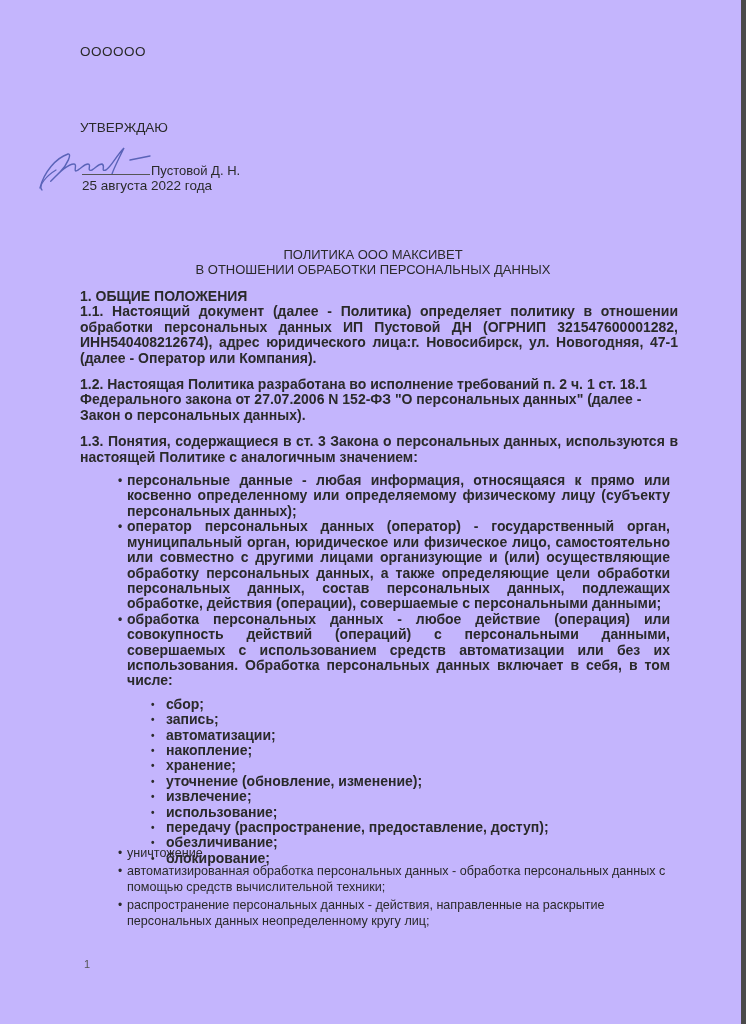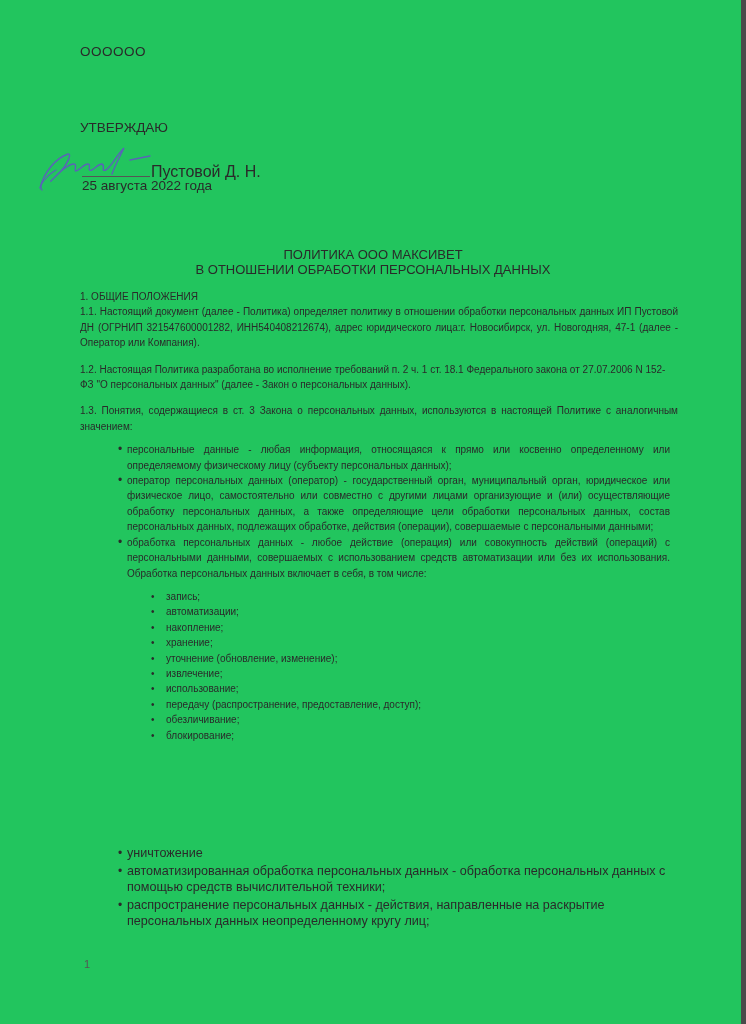--- a/index.html
+++ b/index.html
@@ -2,33 +2,33 @@
 <html><head>
   <meta charset="utf-8">
   <style>
     html, body { margin: 0; padding: 0; }
     body {
       width: 746px; height: 1024px; overflow: hidden;
       background: #ffffff; position: relative;
       font-family: "Liberation Sans", sans-serif;
       color: #2a2a2a;
     }
-    .page { position: absolute; left: 0; top: 0; width: 746px; height: 1024px; background: #22c55e; }
+    .page { position: absolute; left: 0; top: 0; width: 746px; height: 1024px; background: #c4b5fd; }
     .scan-edge { position: absolute; right: 0; top: 0; width: 5px; height: 1024px; background: #4a4a4a; }
     .abs { position: absolute; white-space: nowrap; }
     .org { left: 80px; top: 44px; font-size: 13.5px; letter-spacing: 0.5px; }
     .approve { left: 80px; top: 120px; font-size: 13.5px; }
-    .signline { left: 82px; top: 163px; font-size: 16px; }
+    .signline { left: 82px; top: 163px; font-size: 13px; }
     .signline .line { display: inline-block; width: 68px; border-bottom: 1px solid #555; vertical-align: baseline; margin-right: 1px; }
     .date { left: 82px; top: 178px; font-size: 13.5px; }
     .signature { position: absolute; left: 34px; top: 142px; width: 130px; height: 54px; }
     .title { left: 0; width: 746px; text-align: center; font-size: 13px; }
     .t1 { top: 247px; }
     .t2 { top: 262px; }
-    .body { position: absolute; left: 80px; top: 289px; width: 598px; font-size: 10px; line-height: 15.4px; }
+    .body { position: absolute; left: 80px; top: 289px; width: 598px; font-size: 14px; line-height: 15.4px; font-weight: bold; }
     .body p { margin: 0; text-align: justify; }
     .gap { height: 11px; }
     ul { margin: 8px; padding: 0; list-style: none; }
     ul.l1 > li { position: relative; padding-left: 39px; text-align: justify; }
     ul.l1 > li::before { content: "•"; position: absolute; left: 30px; top: 0; font-size: 12px; }
     ul.l2 > li { position: relative; padding-left: 31px; }
     ul.l2 > li::before { content: "•"; position: absolute; left: 16px; top: 0; font-size: 10px; }
     .bottom-list { position: absolute; left: 80px; top: 838px; width: 598px; font-size: 12.6px; line-height: 15.4px; }
     .bottom-list ul.l1 > li { margin-bottom: 3px; }
     .pagenum { left: 84px; top: 958px; font-size: 11px; color: #555; }
@@ -63,20 +63,21 @@
     <div class="gap"></div>
     <p style="text-align:left;">1.2. Настоящая Политика разработана во исполнение требований п. 2 ч. 1 ст. 18.1 Федерального закона от 27.07.2006 N 152-ФЗ "О персональных данных" (далее - Закон о персональных данных).</p>
     <div class="gap"></div>
     <p>1.3. Понятия, содержащиеся в ст. 3 Закона о персональных данных, используются в настоящей Политике с аналогичным значением:</p>
     <ul class="l1">
       <li>персональные данные - любая информация, относящаяся к прямо или косвенно определенному или определяемому физическому лицу (субъекту персональных данных);</li>
       <li>оператор персональных данных (оператор) - государственный орган, муниципальный орган, юридическое или физическое лицо, самостоятельно или совместно с другими лицами организующие и (или) осуществляющие обработку персональных данных, а также определяющие цели обработки персональных данных, состав персональных данных, подлежащих обработке, действия (операции), совершаемые с персональными данными;</li>
       <li>
         <span>обработка персональных данных - любое действие (операция) или совокупность действий (операций) с персональными данными, совершаемых с использованием средств автоматизации или без их использования. Обработка персональных данных включает в себя, в том числе:</span>
         <ul class="l2">
+          <li>сбор;</li>
           <li>запись;</li>
           <li>автоматизации;</li>
           <li>накопление;</li>
           <li>хранение;</li>
           <li>уточнение (обновление, изменение);</li>
           <li>извлечение;</li>
           <li>использование;</li>
           <li>передачу (распространение, предоставление, доступ);</li>
           <li>обезличивание;</li>
           <li>блокирование;</li>

